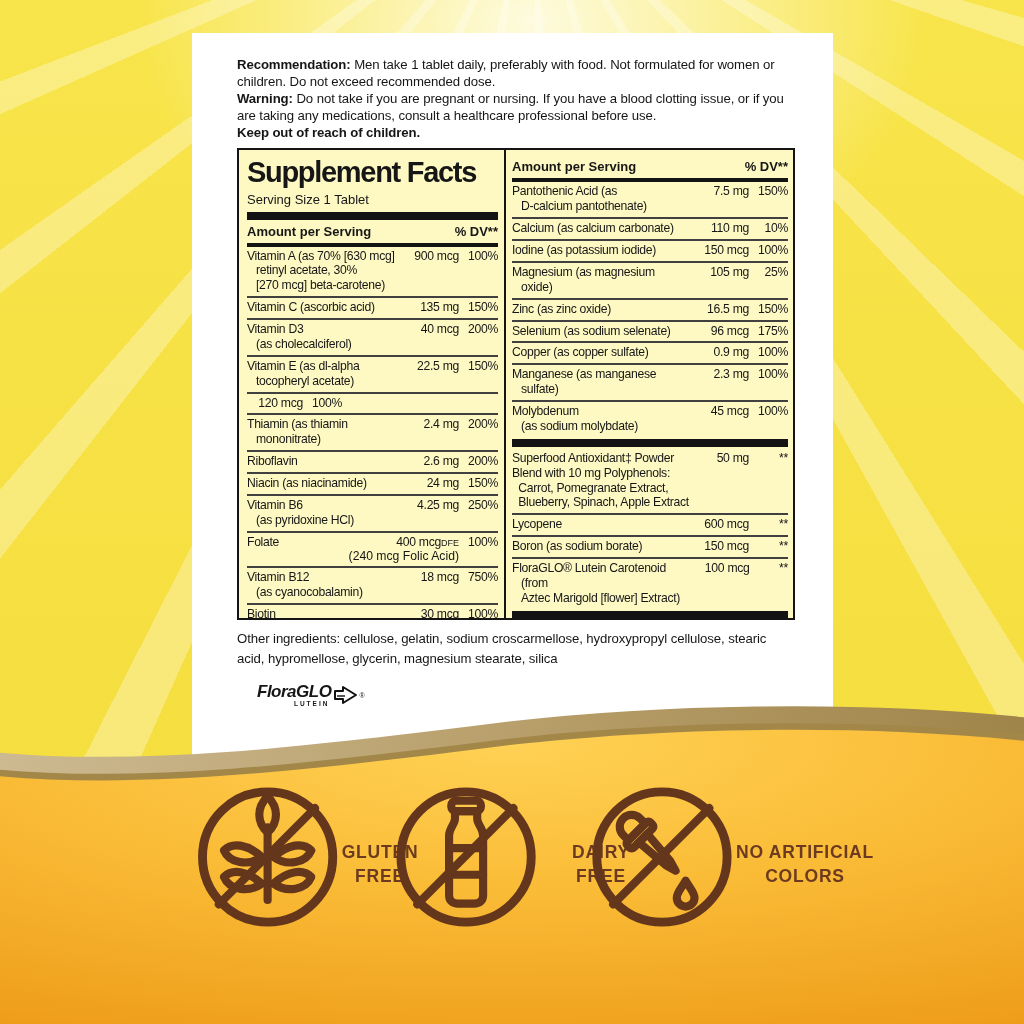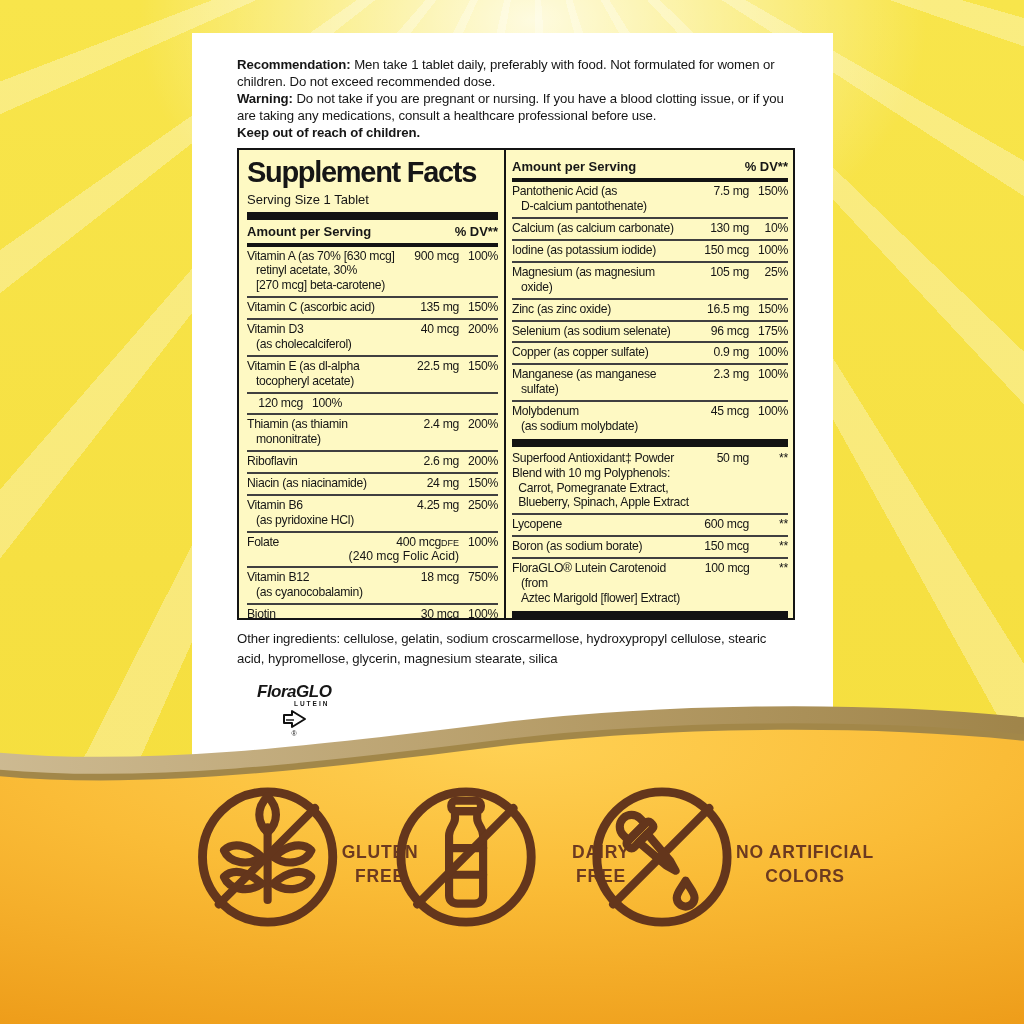--- a/index.html
+++ b/index.html
@@ -58,21 +58,21 @@
   .t-amt  { text-align:right; min-width:52px; padding-left:4px; white-space:nowrap; letter-spacing:-0.3px; }
   .t-dv   { text-align:right; width:36px; padding-left:3px; white-space:nowrap; letter-spacing:-0.3px; }
   .amt-small { font-size:9px; letter-spacing:0; }
   .t-note { text-align:right; padding-right:39px; margin-top:-1px; }
   .footnote { font-size:12.2px; padding:4px 0; letter-spacing:-0.2px; }
 
   .other { margin:9px 0 0; font-size:13.2px; line-height:1.5; letter-spacing:-0.1px; white-space:pre-line; }
 
   
   .flogo-row { display:flex; align-items:center; margin-top:14px; padding-left:20px; }
-  .flogo { display:flex; align-items:center;flex-direction:column; }
+  .flogo { display:flex; align-items:center; }
   .flogo-text { display:flex; flex-direction:column; align-items:flex-end; }
   .fl-main { font-style:italic; font-weight:bold; font-size:17px; letter-spacing:-0.5px; line-height:1; }
   .fl-sub  { font-size:6.5px; font-weight:bold; letter-spacing:2px; line-height:1; margin-top:1px; margin-right:2px; }
   .fl-arrow { width:26px; height:22px; margin-left:2px; }
   .fl-reg { font-size:7px; vertical-align:top; }
   .fl-tm { font-size:13.2px; margin-left:14px; }
 
   
   .wave { position:absolute; left:0; top:684px; width:1024px; height:340px; z-index:2; }
 
@@ -215,21 +215,21 @@
               <div class="t-main">
                 <span class="t-name">Pantothenic Acid (as
 D-calcium pantothenate)</span>
                 <span class="t-amt">7.5 mg</span>
                 <span class="t-dv">150%</span>
               </div>
             </div>
             <div class="t-row">
               <div class="t-main">
                 <span class="t-name">Calcium (as calcium carbonate)</span>
-                <span class="t-amt">130 mg</span>
+                <span class="t-amt">110 mg</span>
                 <span class="t-dv">10%</span>
               </div>
             </div>
             <div class="t-row">
               <div class="t-main">
                 <span class="t-name">Iodine (as potassium iodide)</span>
                 <span class="t-amt">150 mcg</span>
                 <span class="t-dv">100%</span>
               </div>
             </div>

